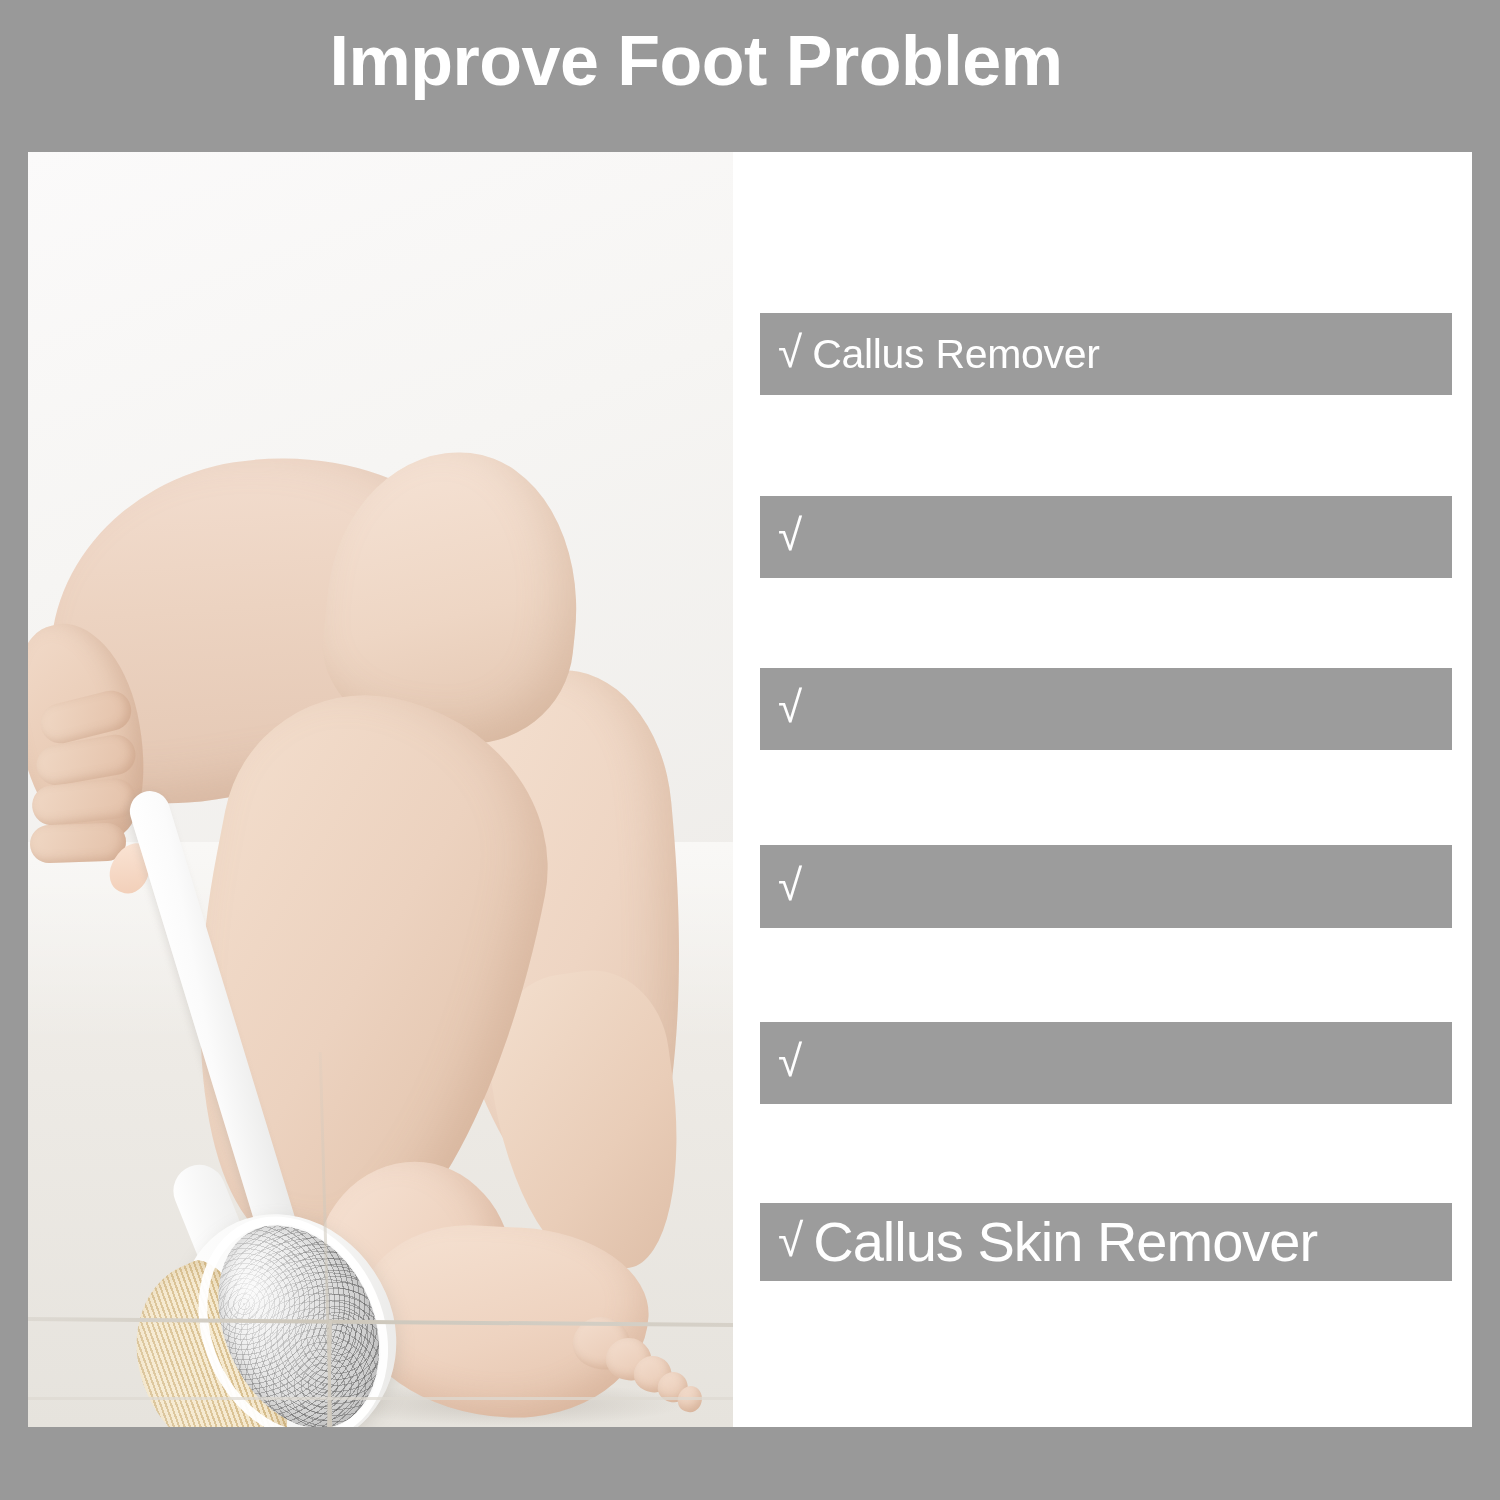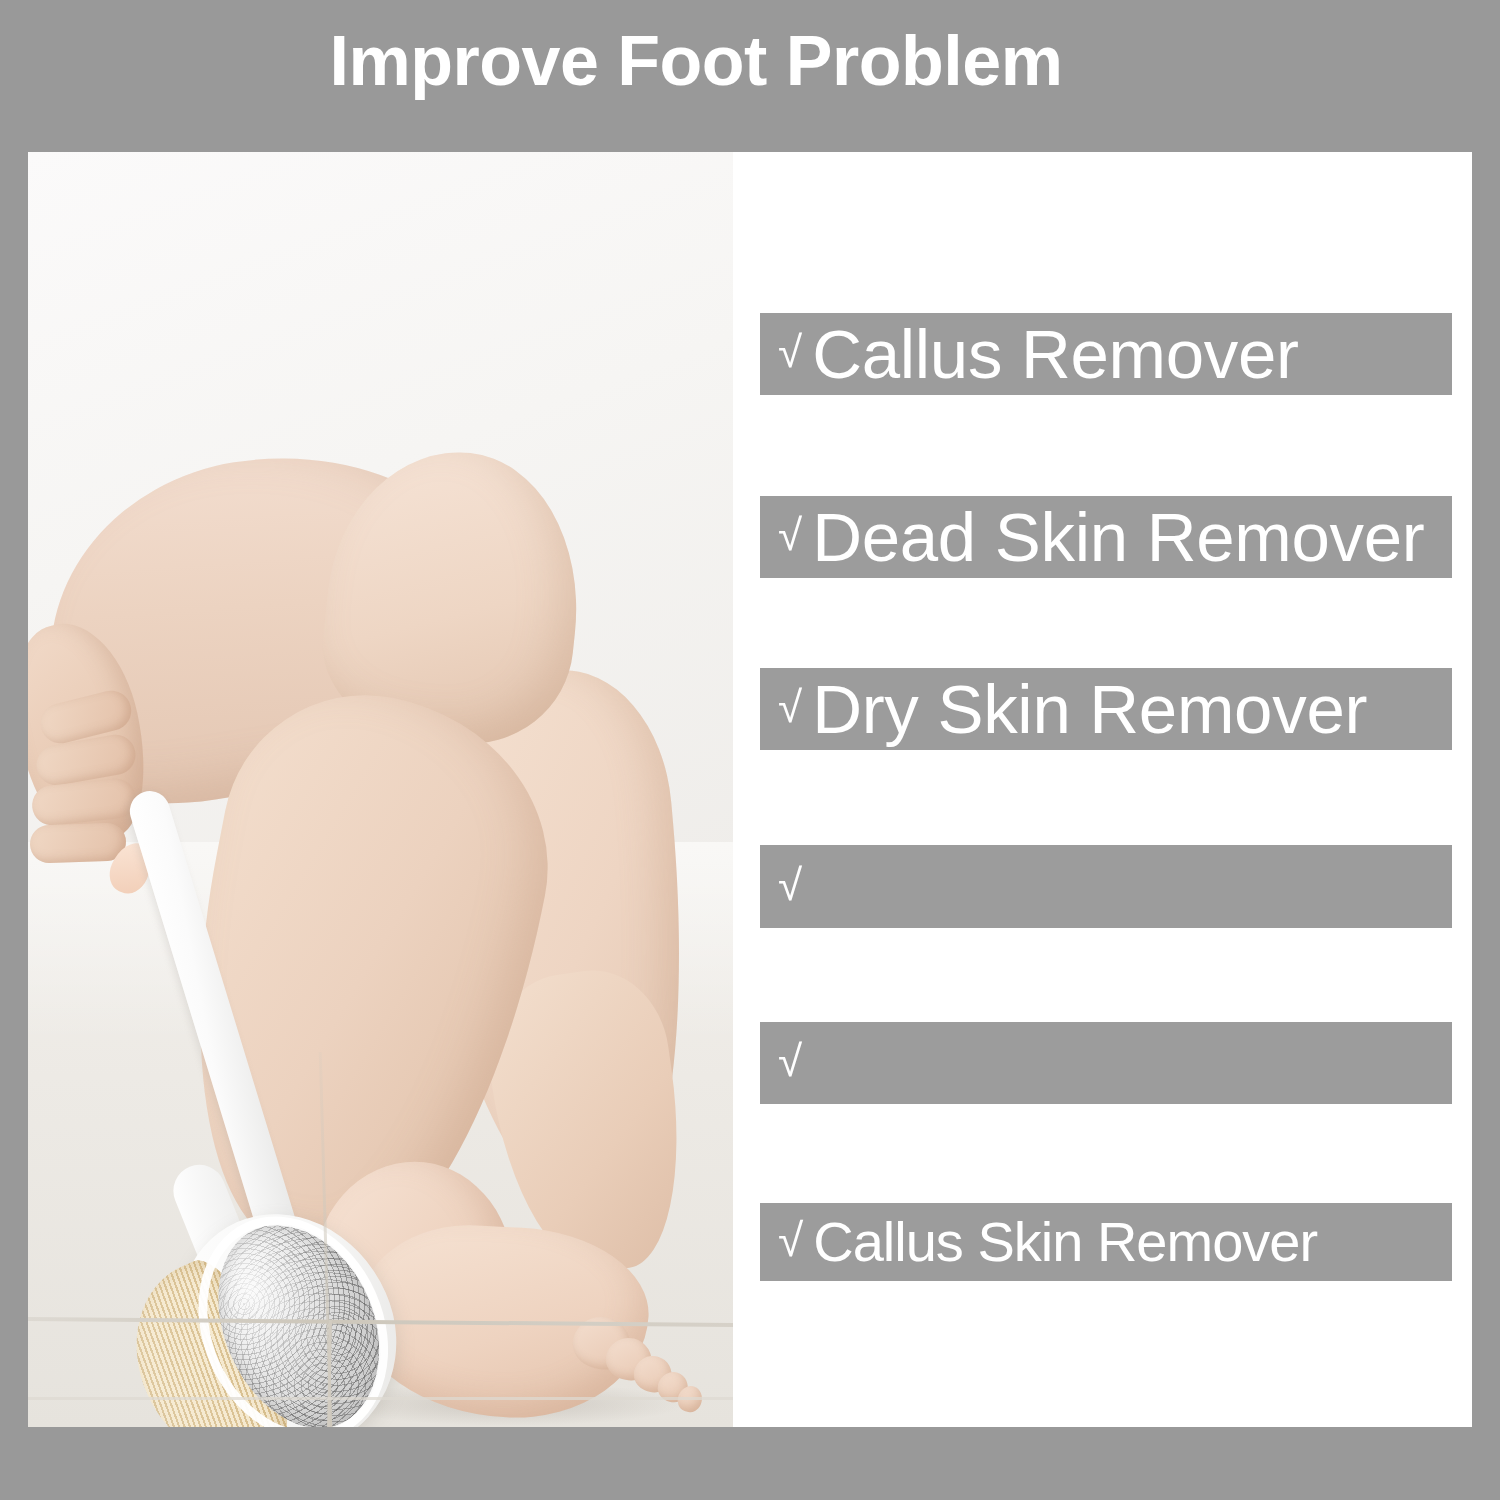--- a/index.html
+++ b/index.html
@@ -255,21 +255,21 @@
     color:#ffffff;
     font-size:44px;
     font-weight:400;
     line-height:1;
     margin-right:10px;
     flex:0 0 auto;
     transform:translateY(-2px);
   }
   .bar .label{
     color:#ffffff;
-    font-size:69px;
+    font-size:41px;
     font-weight:400;
     line-height:1;
     white-space:nowrap;
     letter-spacing:-0.3px;
   }
   .bar.b0{top:161px;height:82px;}
   .bar.b1{top:344px;height:82px;}
   .bar.b2{top:516px;height:82px;}
   .bar.b3{top:693px;height:83px;}
   .bar.b4{top:870px;height:82px;}
@@ -328,26 +328,24 @@
 
   <div class="list-panel">
 
     <div class="bar b0">
       <span class="check">√</span>
       <span class="label">Callus Remover</span>
     </div>
 
     <div class="bar b1">
       <span class="check">√</span>
-      <span class="label">Dead Skin Remover</span>
     </div>
 
     <div class="bar b2">
       <span class="check">√</span>
-      <span class="label">Dry Skin Remover</span>
     </div>
 
     <div class="bar b3">
       <span class="check">√</span>
     </div>
 
     <div class="bar b4">
       <span class="check">√</span>
     </div>
 

